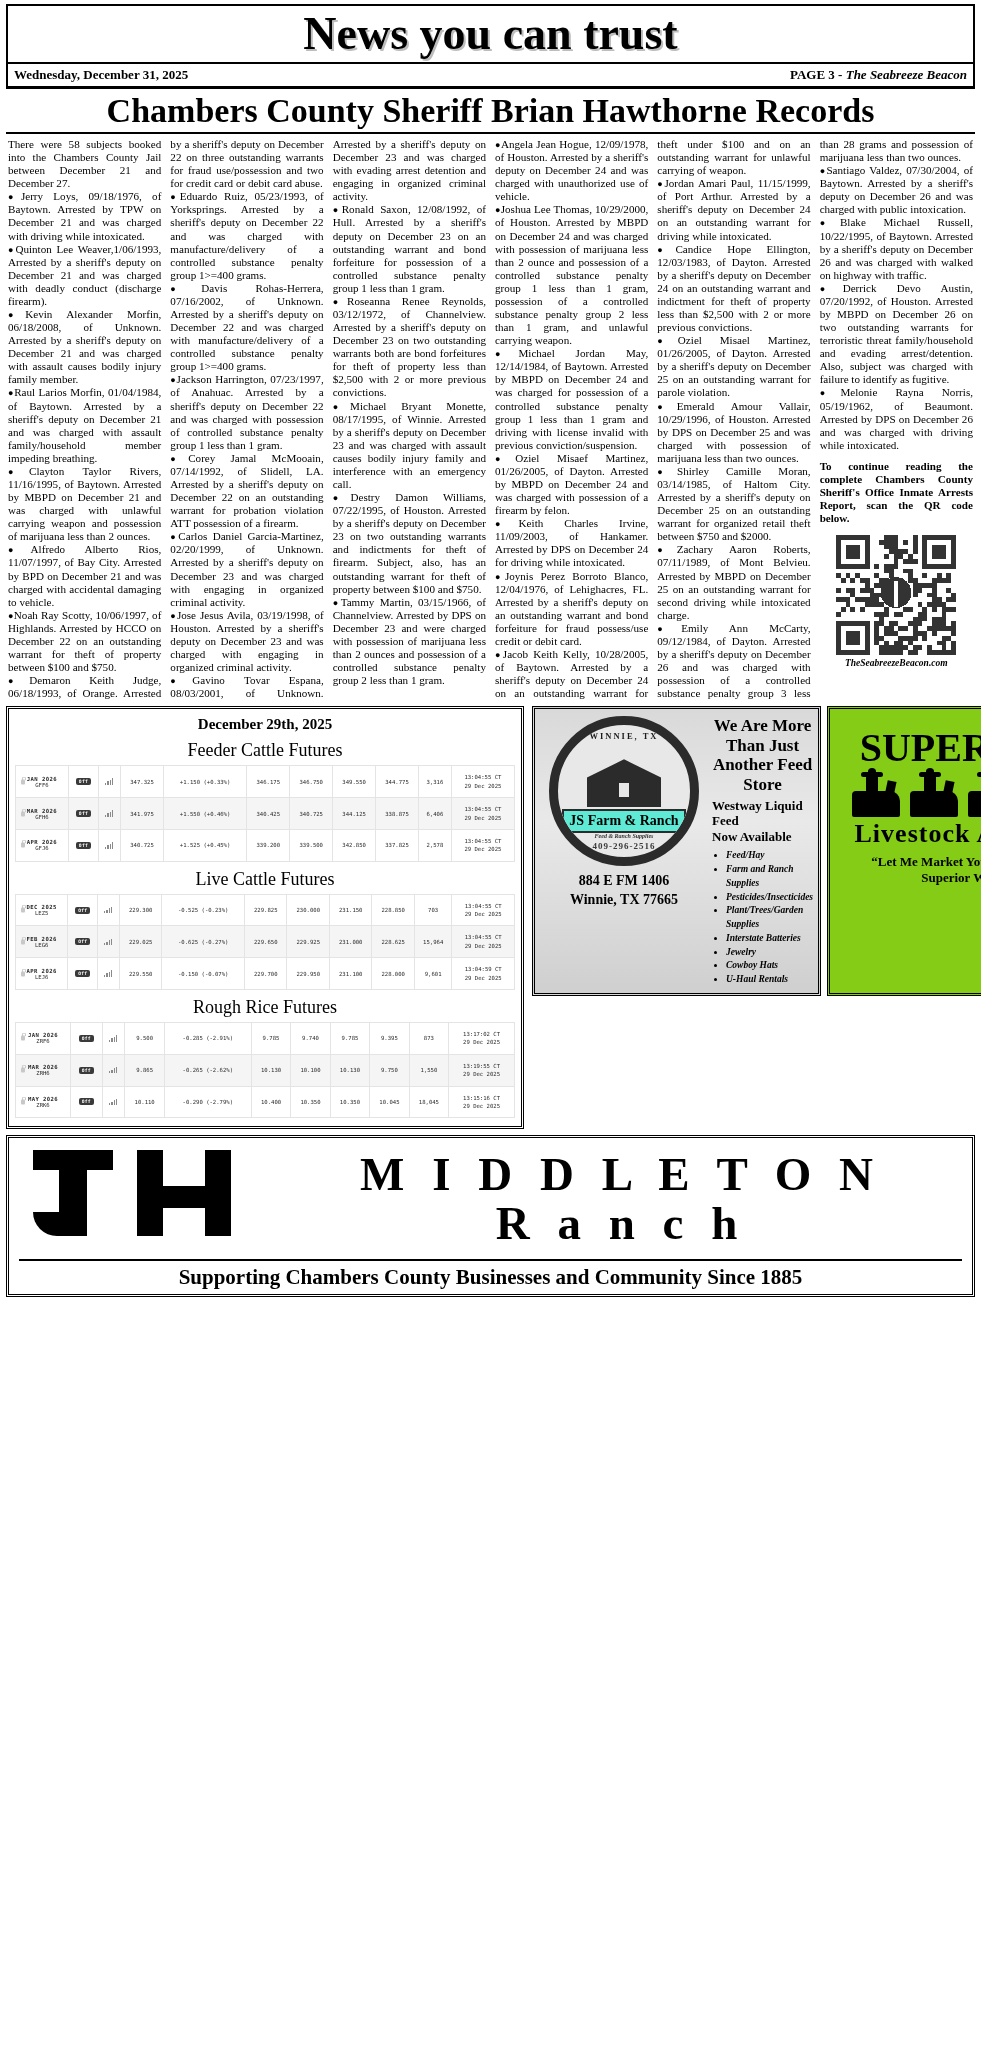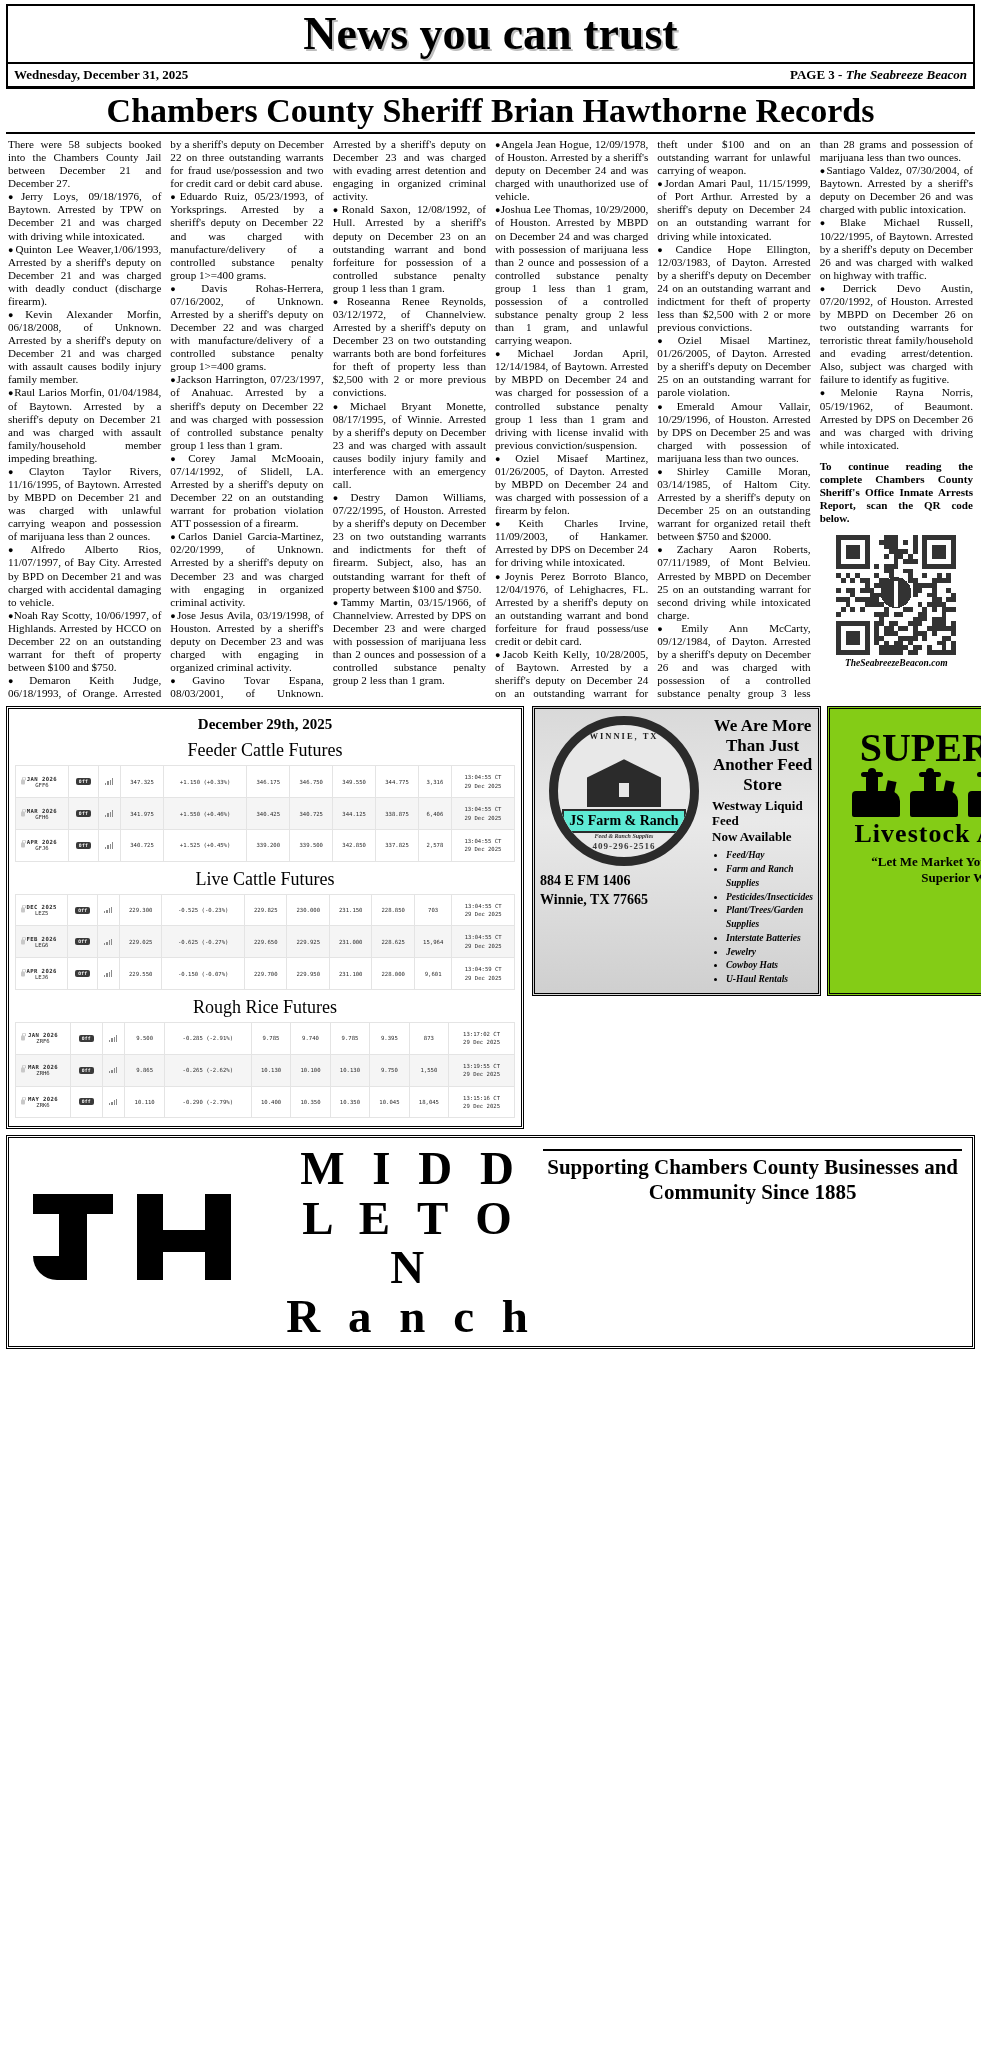--- a/index.html
+++ b/index.html
@@ -174,21 +174,21 @@
     font-family:"Liberation Serif", serif;
   }
   .seal .subtext {
     position:absolute; left:0; right:0; top:108px; text-align:center;
     font-size:6px; font-style:italic; font-weight:bold; color:#333; line-height:1.2;
   }
   .seal .phone {
     position:absolute; left:0; right:0; bottom:6px; text-align:center;
     font-size:9px; font-weight:bold; color:#3a3a3a; letter-spacing:1px;
   }
-  .addr { font-weight:bold; font-size:14px; line-height:1.35; margin-top:6px; }
+  .addr { text-align:center; font-weight:bold; font-size:14px; line-height:1.35; margin-top:6px; }
   .copy-col { flex:1; padding-top:2px; }
   .feed-h { text-align:center; font-weight:bold; font-size:17px; line-height:1.15; }
   .feed-s { font-weight:bold; font-size:13px; line-height:1.2; margin-top:3px; }
   .feed-list { margin:5px 0 0 14px; padding:0; }
   .feed-list li { font-size:9.5px; font-weight:bold; font-style:italic; line-height:1.45; }
   .hours { text-align:center; font-weight:bold; margin-top:4px; }
   .hours .big { font-size:17px; }
   .hours .row { font-size:13px; line-height:1.35; }
 
   .ad-auction {
@@ -218,21 +218,21 @@
   .sup-contact .l { font-size:13px; line-height:1.3; }
   .sup-contact .l .nm { font-size:17px; font-weight:bold; }
   .sup-contact .l .ad2 { font-weight:bold; }
   .sup-contact .r { font-size:14px; font-weight:bold; text-align:right; line-height:1.35; }
 
   
   .footer-ad {
     border: 3px double #000;
     margin-top: 6px;
     padding: 6px 10px 4px 10px;
-    display:flex; flex-direction:row;
+    display:flex; flex-direction:column;
   }
   .footer-top { display:flex; align-items:center; gap:20px; }
   .jh-logo { flex: 0 0 240px; height:110px; position:relative; }
   .jh-logo .jbar { position:absolute; left:40px; top:6px; width:28px; height:86px; background:#000; }
   .jh-logo .jtop { position:absolute; left:14px; top:6px; width:80px; height:20px; background:#000; }
   .jh-logo .jhook { position:absolute; left:14px; top:68px; width:54px; height:24px; background:#000; border-radius:0 0 0 26px; }
   .jh-logo .hleft { position:absolute; left:118px; top:6px; width:26px; height:86px; background:#000; }
   .jh-logo .hright { position:absolute; left:186px; top:6px; width:26px; height:86px; background:#000; }
   .jh-logo .hbar { position:absolute; left:118px; top:42px; width:94px; height:22px; background:#000; }
   .brand { flex:1; text-align:center; }
@@ -278,21 +278,21 @@
       <p class="entry">Carlos Daniel Garcia-Martinez, 02/20/1999, of Unknown. Arrested by a sheriff's deputy on December 23 and was charged with engaging in organized criminal activity.</p>
       <p class="entry">Jose Jesus Avila, 03/19/1998, of Houston. Arrested by a sheriff's deputy on December 23 and was charged with engaging in organized criminal activity.</p>
       <p class="entry">Gavino Tovar Espana, 08/03/2001, of Unknown. Arrested by a sheriff's deputy on December 23 and was charged with evading arrest detention and engaging in organized criminal activity.</p>
       <p class="entry">Ronald Saxon, 12/08/1992, of Hull. Arrested by a sheriff's deputy on December 23 on an outstanding warrant and bond forfeiture for possession of a controlled substance penalty group 1 less than 1 gram.</p>
       <p class="entry">Roseanna Renee Reynolds, 03/12/1972, of Channelview. Arrested by a sheriff's deputy on December 23 on two outstanding warrants both are bond forfeitures for theft of property less than $2,500 with 2 or more previous convictions.</p>
       <p class="entry">Michael Bryant Monette, 08/17/1995, of Winnie. Arrested by a sheriff's deputy on December 23 and was charged with assault causes bodily injury family and interference with an emergency call.</p>
       <p class="entry">Destry Damon Williams, 07/22/1995, of Houston. Arrested by a sheriff's deputy on December 23 on two outstanding warrants and indictments for theft of firearm. Subject, also, has an outstanding warrant for theft of property between $100 and $750.</p>
       <p class="entry">Tammy Martin, 03/15/1966, of Channelview. Arrested by DPS on December 23 and were charged with possession of marijuana less than 2 ounces and possession of a controlled substance penalty group 2 less than 1 gram.</p>
       <p class="entry">Angela Jean Hogue, 12/09/1978, of Houston. Arrested by a sheriff's deputy on December 24 and was charged with unauthorized use of vehicle.</p>
       <p class="entry">Joshua Lee Thomas, 10/29/2000, of Houston. Arrested by MBPD on December 24 and was charged with possession of marijuana less than 2 ounce and possession of a controlled substance penalty group 1 less than 1 gram, possession of a controlled substance penalty group 2 less than 1 gram, and unlawful carrying weapon.</p>
-      <p class="entry">Michael Jordan April, 12/14/1984, of Baytown. Arrested by MBPD on December 24 and was charged for possession of a controlled substance penalty group 1 less than 1 gram and driving with license invalid with previous conviction/suspension.</p>
+      <p class="entry">Michael Jordan May, 12/14/1984, of Baytown. Arrested by MBPD on December 24 and was charged for possession of a controlled substance penalty group 1 less than 1 gram and driving with license invalid with previous conviction/suspension.</p>
       <p class="entry">Oziel Misaef Martinez, 01/26/2005, of Dayton. Arrested by MBPD on December 24 and was charged with possession of a firearm by felon.</p>
       <p class="entry">Keith Charles Irvine, 11/09/2003, of Hankamer. Arrested by DPS on December 24 for driving while intoxicated.</p>
       <p class="entry">Joynis Perez Borroto Blanco, 12/04/1976, of Lehighacres, FL. Arrested by a sheriff's deputy on an outstanding warrant and bond forfeiture for fraud possess/use credit or debit card.</p>
       <p class="entry">Jacob Keith Kelly, 10/28/2005, of Baytown. Arrested by a sheriff's deputy on December 24 on an outstanding warrant for theft under $100 and on an outstanding warrant for unlawful carrying of weapon.</p>
       <p class="entry">Jordan Amari Paul, 11/15/1999, of Port Arthur. Arrested by a sheriff's deputy on December 24 on an outstanding warrant for driving while intoxicated.</p>
       <p class="entry">Candice Hope Ellington, 12/03/1983, of Dayton. Arrested by a sheriff's deputy on December 24 on an outstanding warrant and indictment for theft of property less than $2,500 with 2 or more previous convictions.</p>
       <p class="entry">Oziel Misael Martinez, 01/26/2005, of Dayton. Arrested by a sheriff's deputy on December 25 on an outstanding warrant for parole violation.</p>
       <p class="entry">Emerald Amour Vallair, 10/29/1996, of Houston. Arrested by DPS on December 25 and was charged with possession of marijuana less than two ounces.</p>
       <p class="entry">Shirley Camille Moran, 03/14/1985, of Haltom City. Arrested by a sheriff's deputy on December 25 on an outstanding warrant for organized retail theft between $750 and $2000.</p>
       <p class="entry">Zachary Aaron Roberts, 07/11/1989, of Mont Belvieu. Arrested by MBPD on December 25 on an outstanding warrant for second driving while intoxicated charge.</p>

